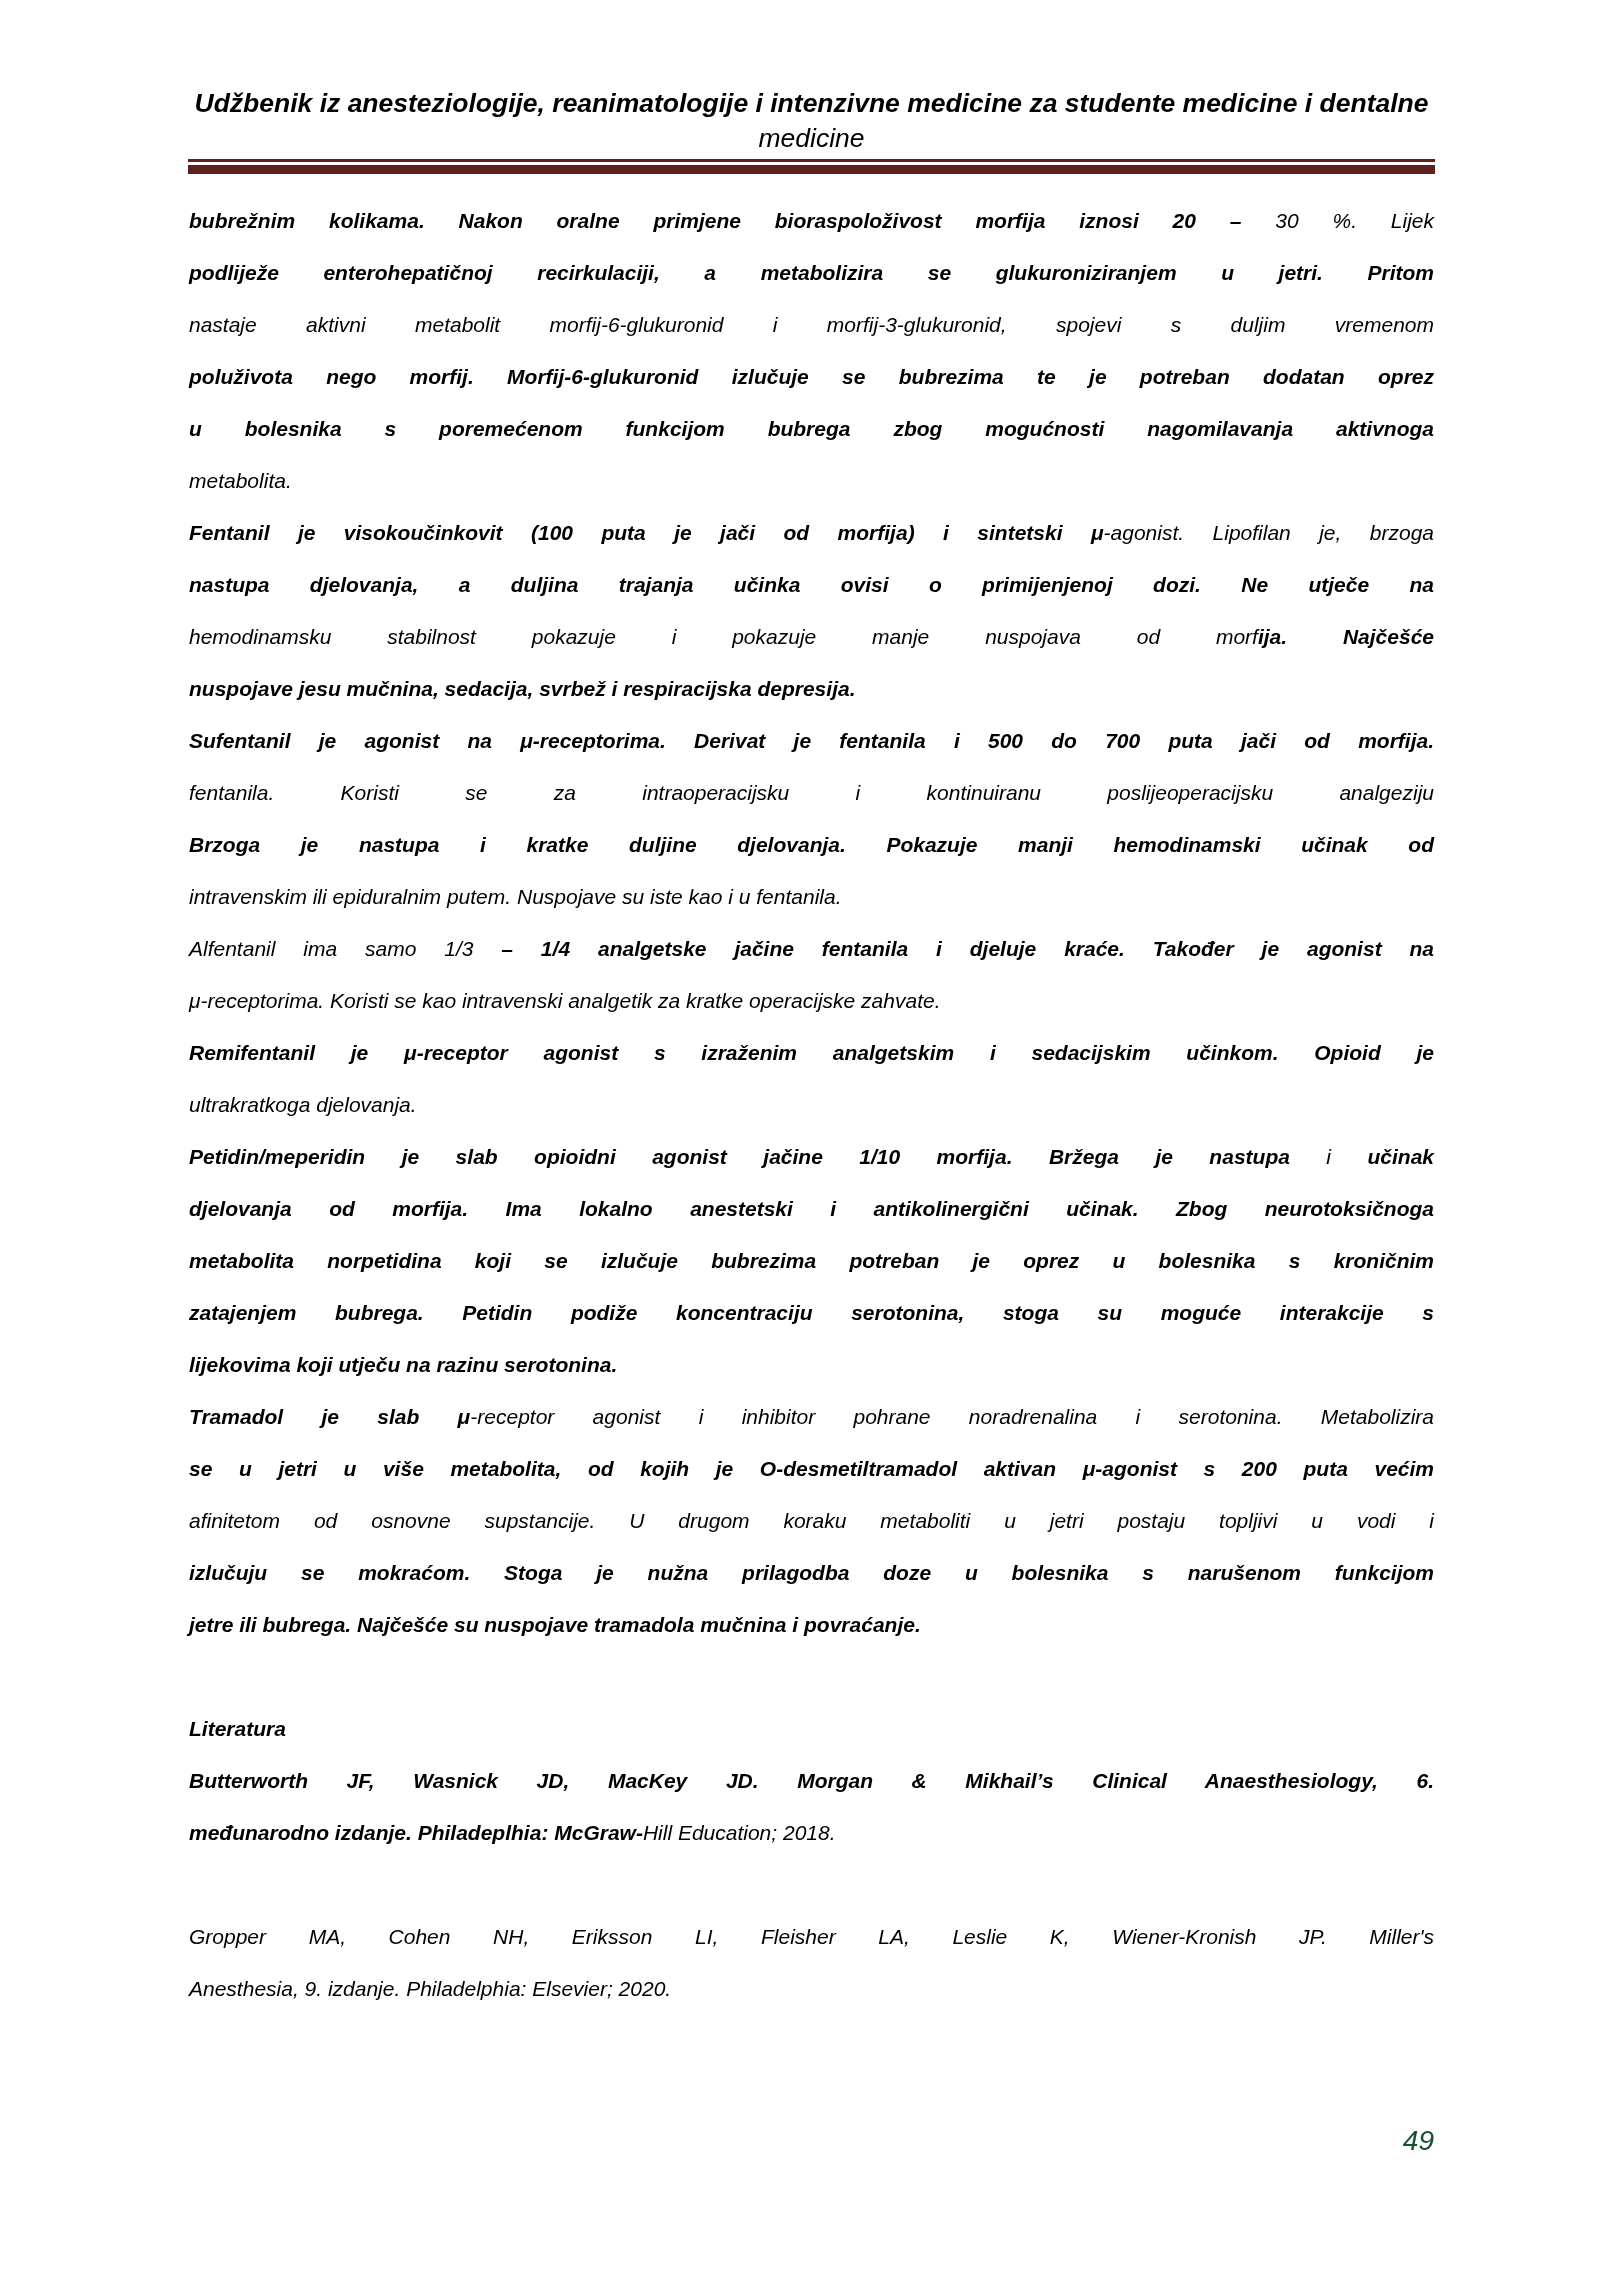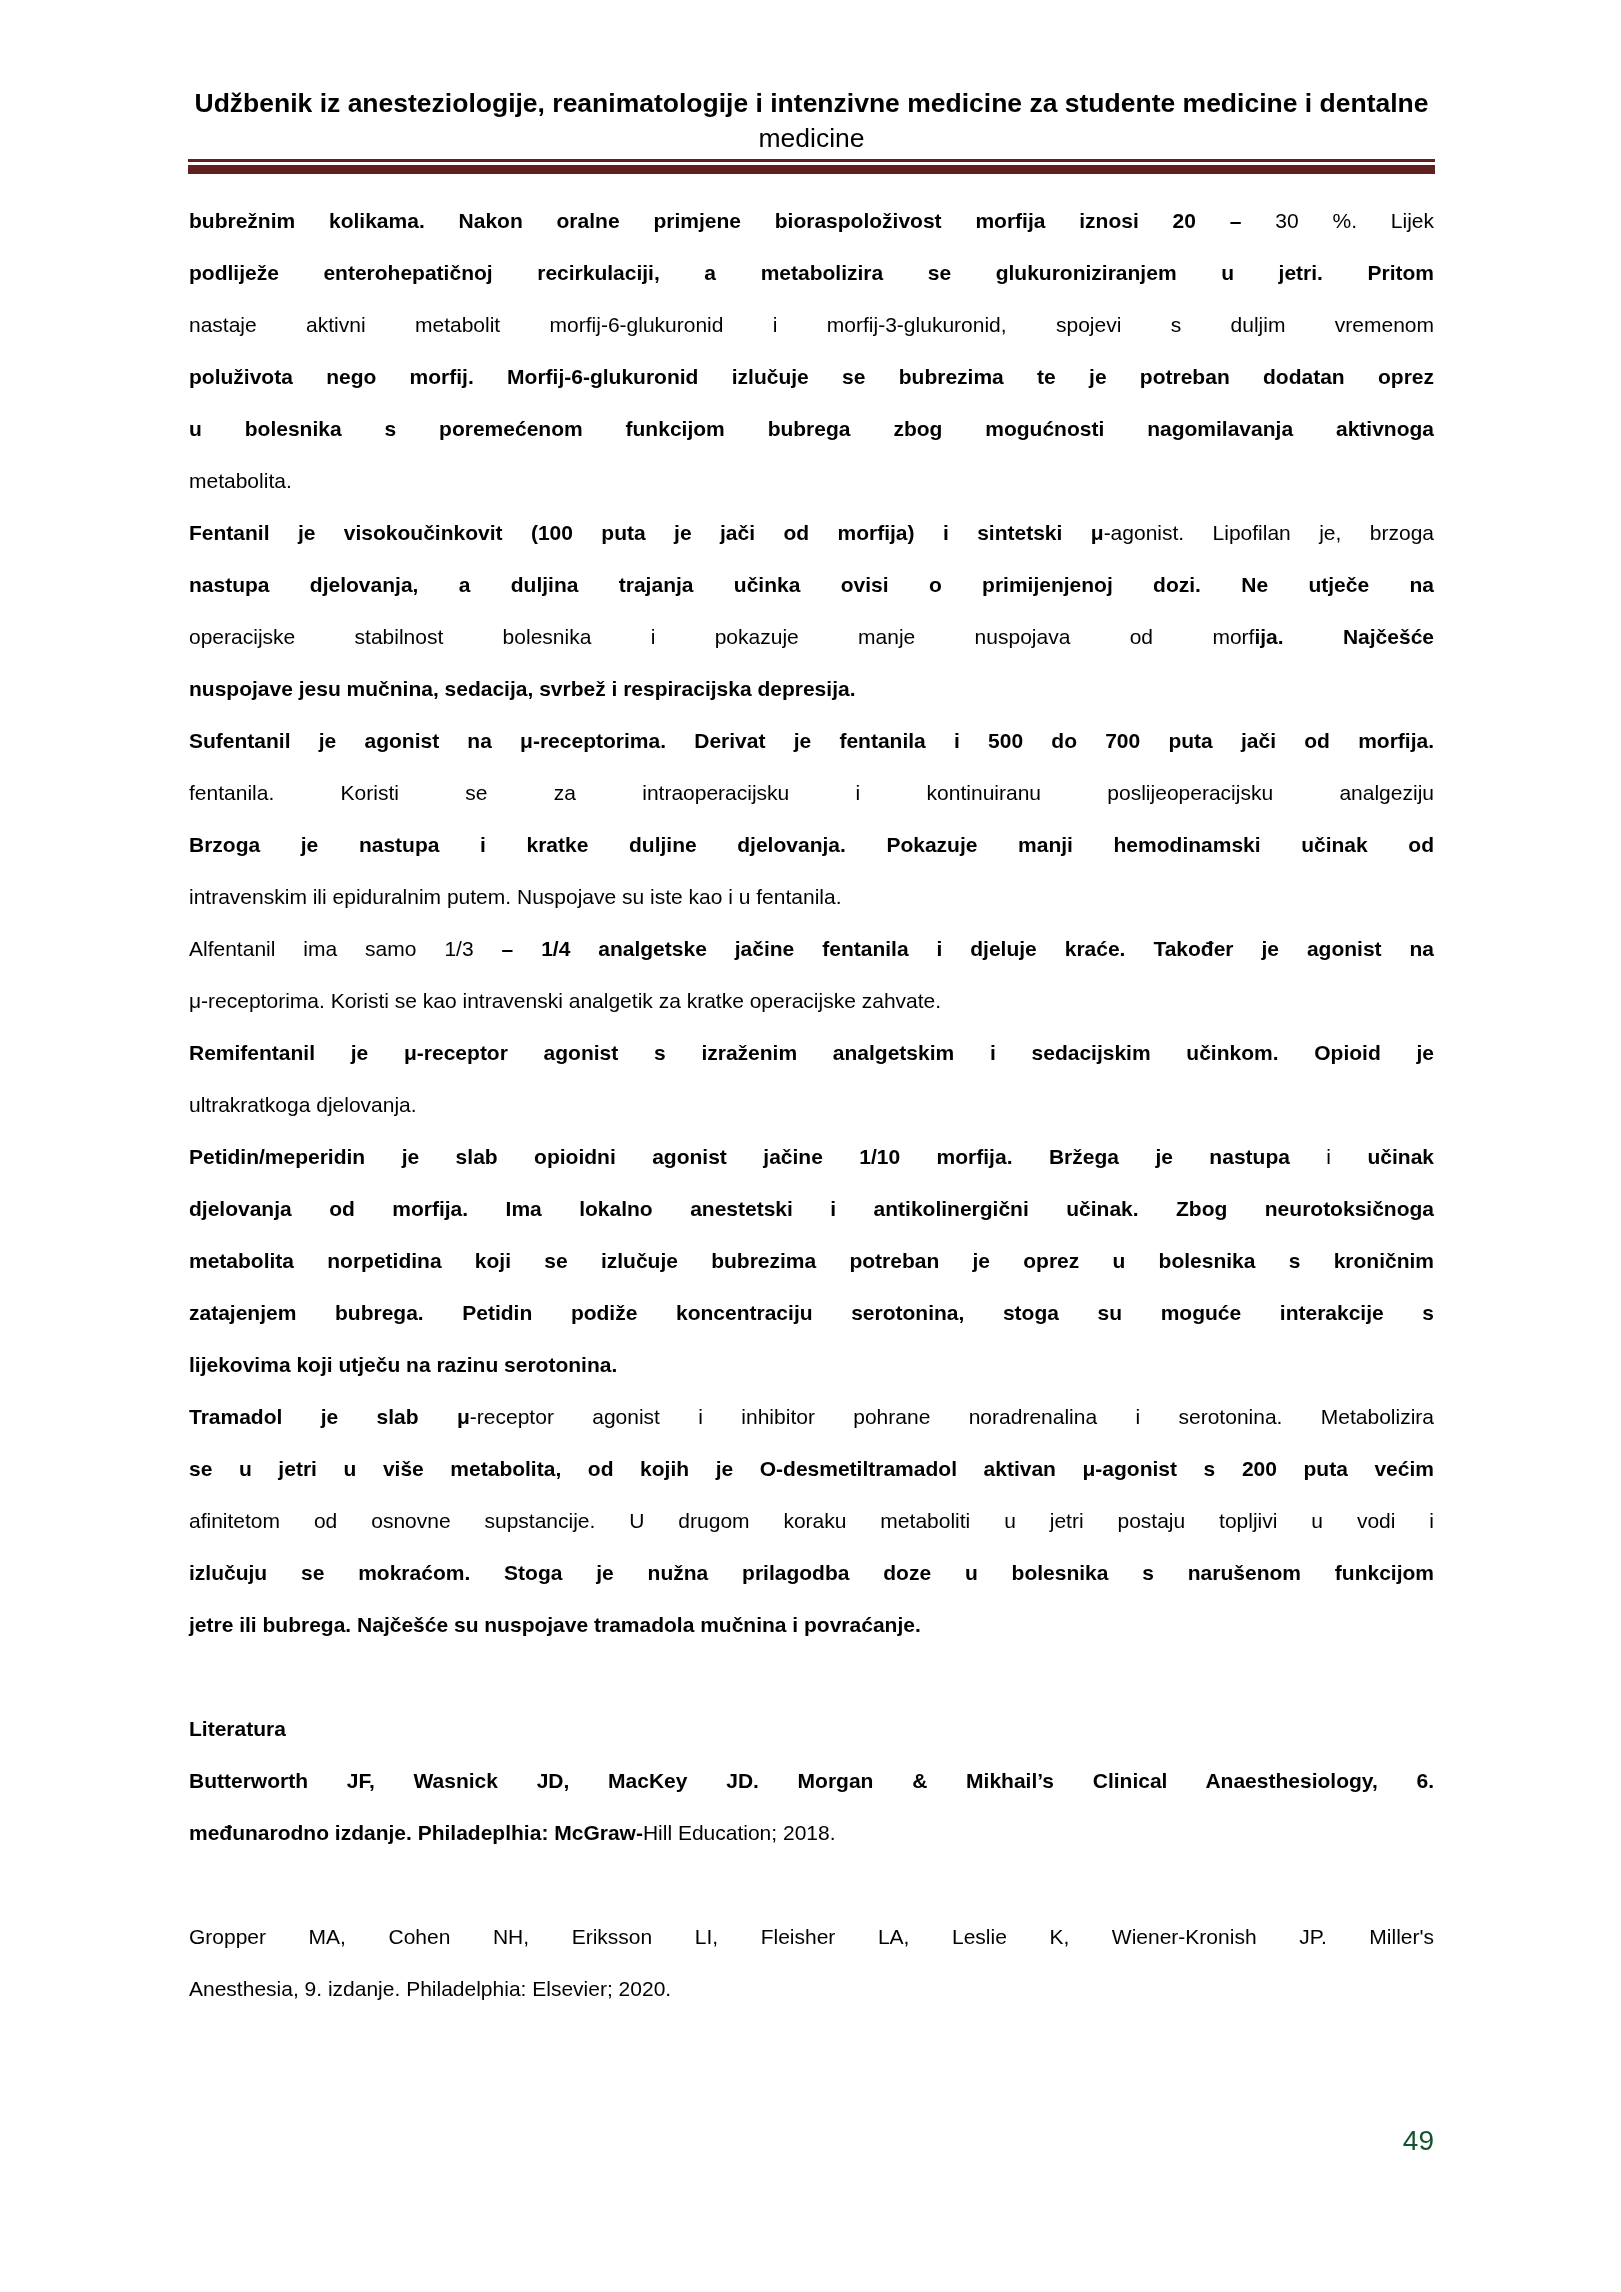--- a/index.html
+++ b/index.html
@@ -4,20 +4,21 @@
 <style>
   html, body { margin: 0; padding: 0; background: #ffffff; }
   .page {
     position: relative;
     width: 1621px;
     height: 2293px;
     background: #ffffff;
     font-family: "Liberation Sans", sans-serif;
     color: #000000;
     overflow: hidden;
+    font-style: italic;
   }
   .header {
     position: absolute;
     left: 188px;
     top: 86px;
     width: 1247px;
     text-align: center;
     font-size: 26.5px;
     line-height: 35px;
     white-space: nowrap;
@@ -83,21 +84,21 @@
 
   <div class="text-block">
       <div class="line j"><span class="b">bubrežnim kolikama. Nakon oralne primjene bioraspoloživost morfija iznosi 20 – </span><span>30 %. Lijek</span></div>
       <div class="line j"><span class="b">podliježe enterohepatičnoj recirkulaciji, a metabolizira se glukuroniziranjem u jetri. Pritom</span></div>
       <div class="line j"><span>nastaje aktivni metabolit morfij-6-glukuronid i morfij-3-glukuronid, spojevi s duljim vremenom</span></div>
       <div class="line j"><span class="b">poluživota nego morfij. Morfij-6-glukuronid izlučuje se bubrezima te je potreban dodatan oprez</span></div>
       <div class="line j"><span class="b">u bolesnika s poremećenom funkcijom bubrega zbog mogućnosti nagomilavanja aktivnoga</span></div>
       <div class="line"><span>metabolita.</span></div>
       <div class="line j"><span class="b">Fentanil je visokoučinkovit (100 puta je jači od morfija) i sintetski μ</span><span>-agonist. Lipofilan je, brzoga</span></div>
       <div class="line j"><span class="b">nastupa djelovanja, a duljina trajanja učinka ovisi o primijenjenoj dozi. Ne utječe na</span></div>
-      <div class="line j"><span>operacijske stabilnost bolesnika i pokazuje manje nuspojava od morf</span><span class="b">ija. Najčešće</span></div>
+      <div class="line j"><span>hemodinamsku stabilnost pokazuje i pokazuje manje nuspojava od morf</span><span class="b">ija. Najčešće</span></div>
       <div class="line"><span class="b">nuspojave jesu mučnina, sedacija, svrbež i respiracijska depresija.</span></div>
       <div class="line j"><span class="b">Sufentanil je agonist na μ-receptorima. Derivat je fentanila i 500 do 700 puta jači od morfija.</span></div>
       <div class="line j"><span>fentanila. Koristi se za intraoperacijsku i kontinuiranu poslijeoperacijsku analgeziju</span></div>
       <div class="line j"><span class="b">Brzoga je nastupa i kratke duljine djelovanja. Pokazuje manji hemodinamski učinak od</span></div>
       <div class="line"><span>intravenskim ili epiduralnim putem. Nuspojave su iste kao i u fentanila.</span></div>
       <div class="line j"><span>Alfentanil ima samo 1/3 </span><span class="b">– 1/4 analgetske jačine fentanila i djeluje kraće. Također je agonist na</span></div>
       <div class="line"><span>μ-receptorima. Koristi se kao intravenski analgetik za kratke operacijske zahvate.</span></div>
       <div class="line j"><span class="b">Remifentanil je μ-receptor agonist s izraženim analgetskim i sedacijskim učinkom. Opioid je</span></div>
       <div class="line"><span>ultrakratkoga djelovanja.</span></div>
       <div class="line j"><span class="b">Petidin/meperidin je slab opioidni agonist jačine 1/10 morfija. Bržega je nastupa </span><span>i </span><span class="b">učinak</span></div>

